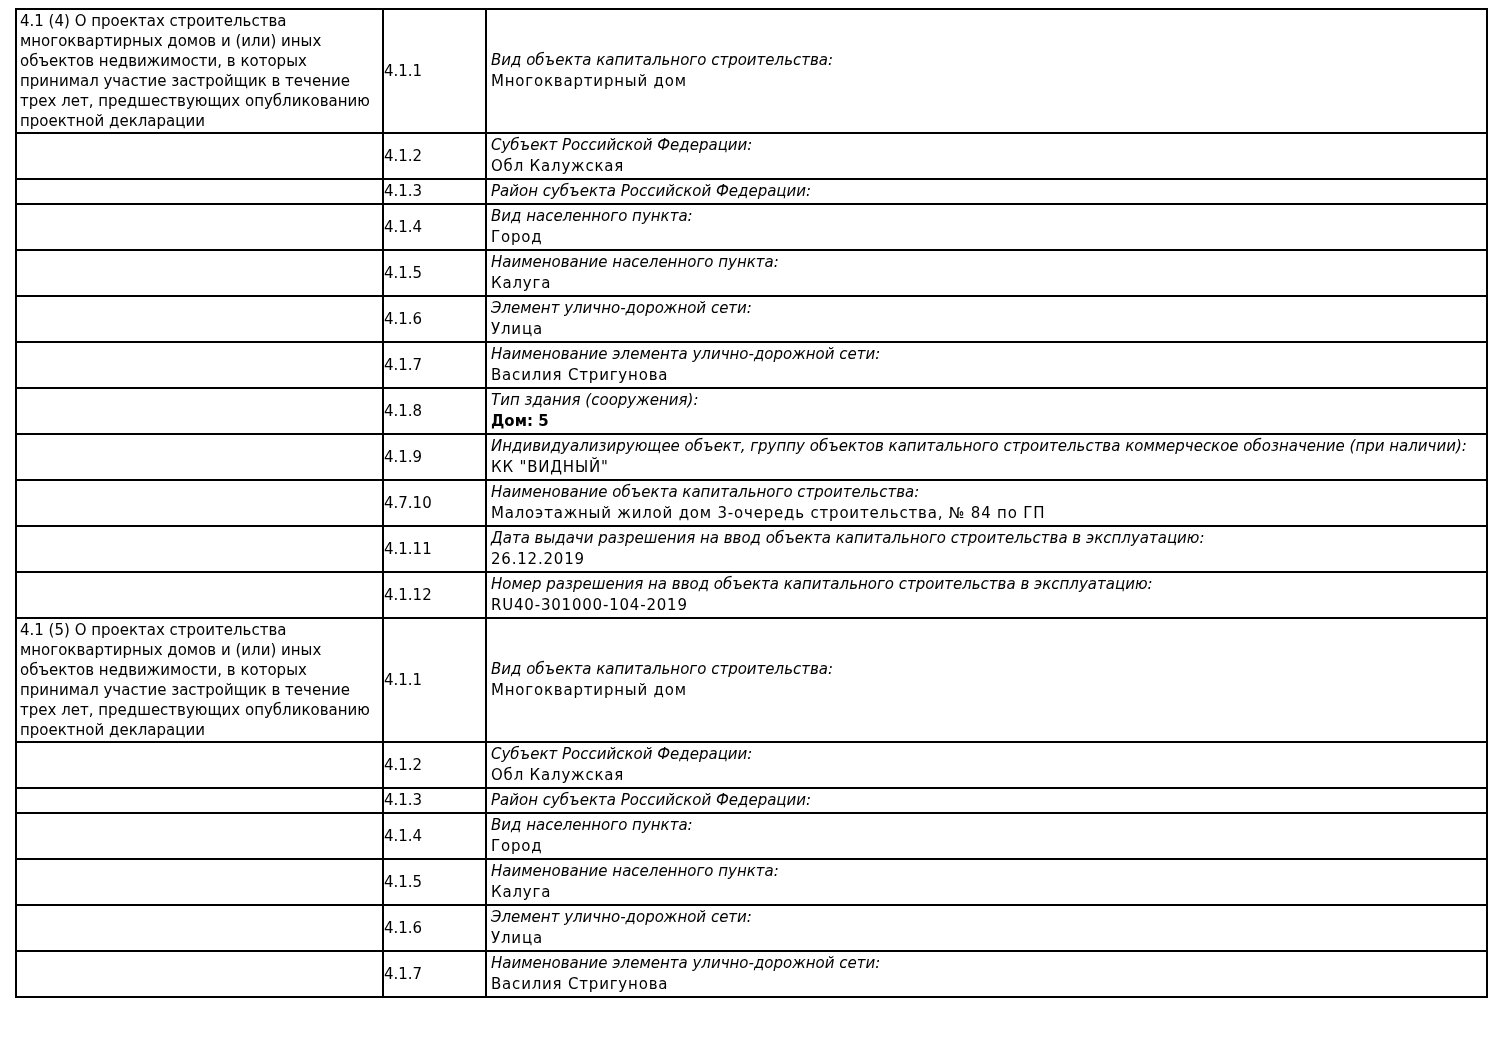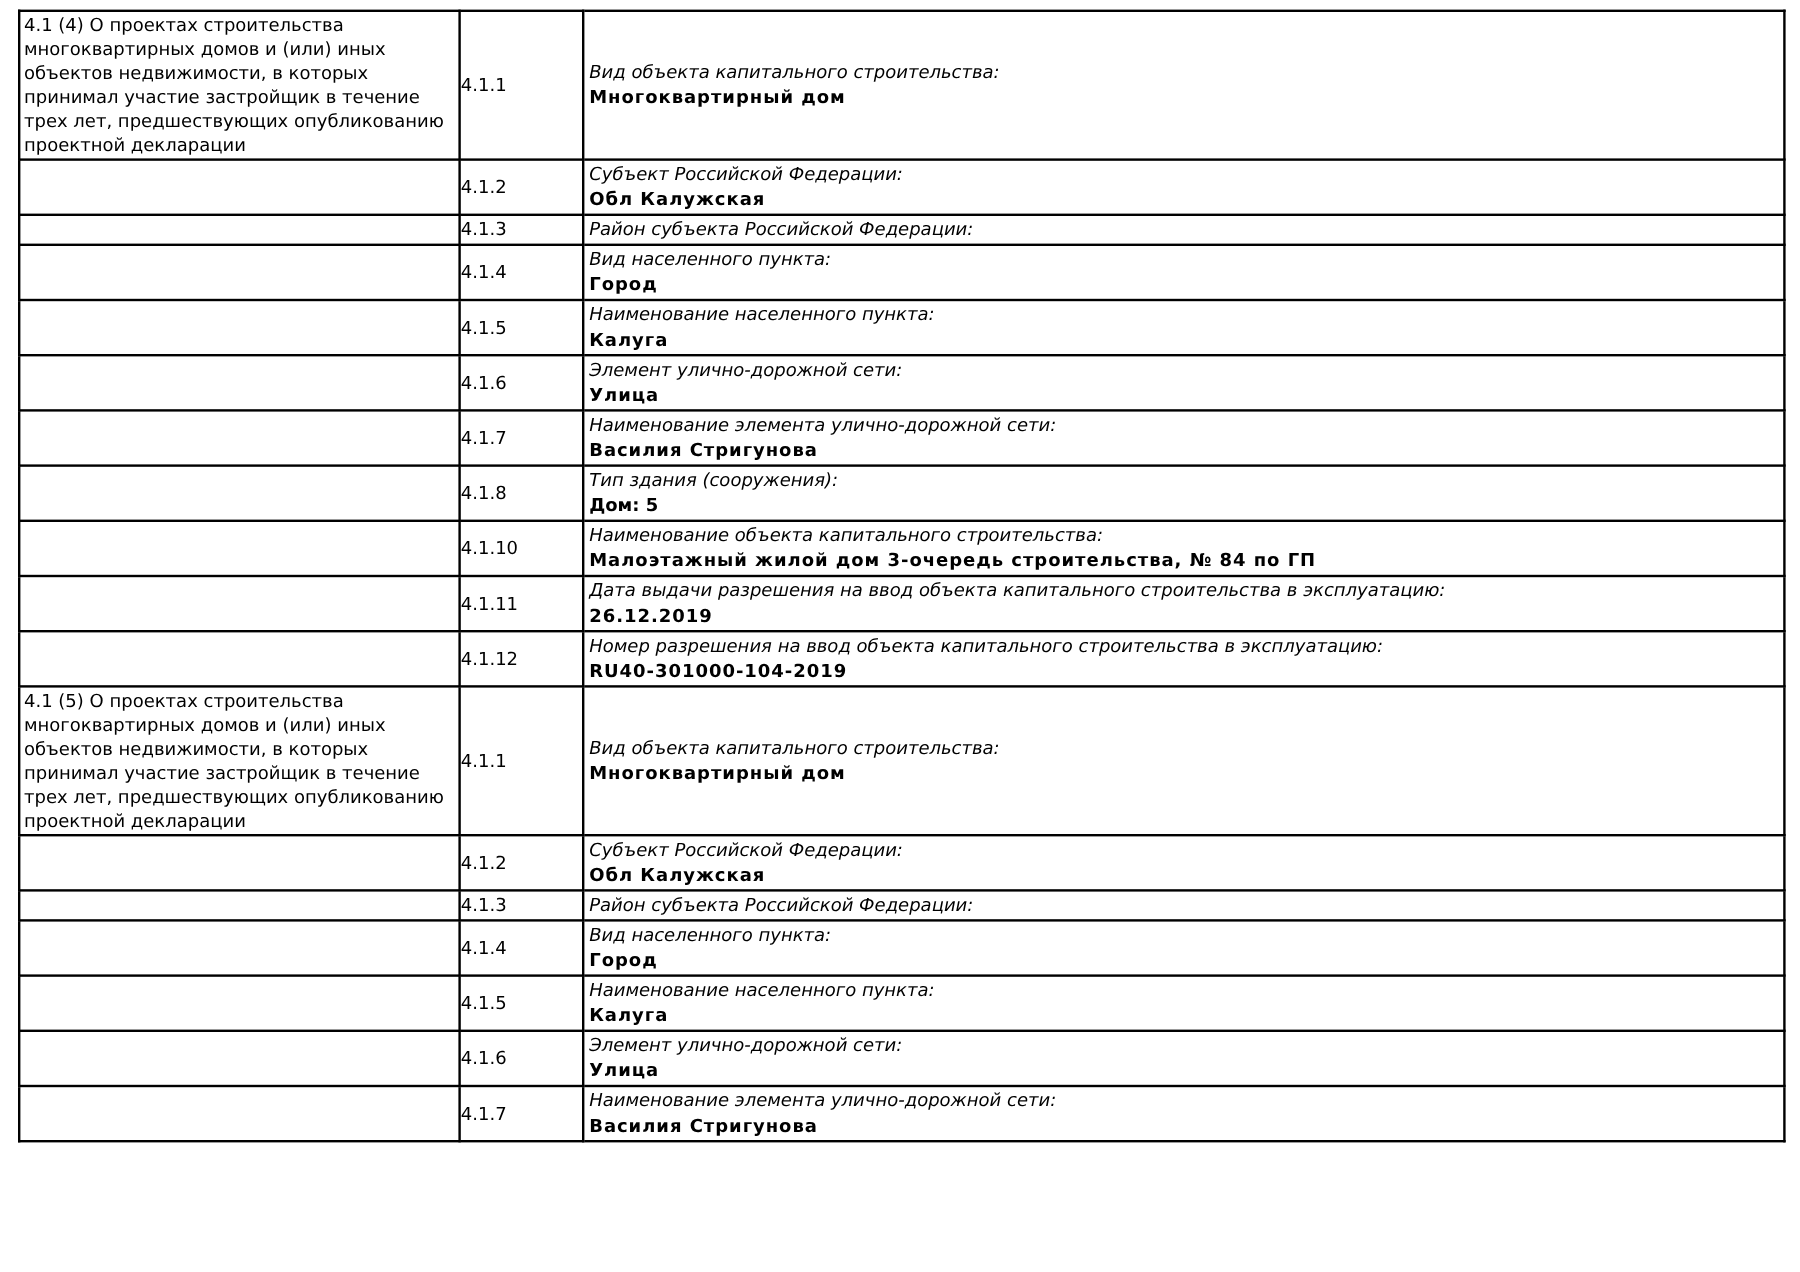--- a/index.html
+++ b/index.html
@@ -50,21 +50,21 @@
     padding: 1px 4px;
   }
   .field-label {
     font-weight: normal;
     font-style: italic;
   }
   .field-value {
     font-weight: bold;
   }
   .field-value.bold {
-    font-weight: bold;
+    font-weight: normal;
     letter-spacing: 0.8px;
   }
 </style>
 </head>
 <body>
 
 <div class="page">
   <table class="decl">
     <colgroup>
       <col class="c1">
@@ -130,21 +130,29 @@
         <tr>
           <td class="col-section"></td>
           <td class="col-num">4.1.8</td>
           <td class="col-field">
             <div class="field-label">Тип здания (сооружения):</div>
             <div class="field-value">Дом: 5</div>
           </td>
         </tr>
         <tr>
           <td class="col-section"></td>
-          <td class="col-num">4.1.10</td>
+          <td class="col-num">4.1.9</td>
+          <td class="col-field">
+            <div class="field-label">Индивидуализирующее объект, группу объектов капитального строительства коммерческое обозначение (при наличии):</div>
+            <div class="field-value bold">КК "ВИДНЫЙ"</div>
+          </td>
+        </tr>
+        <tr>
+          <td class="col-section"></td>
+          <td class="col-num">4.7.10</td>
           <td class="col-field">
             <div class="field-label">Наименование объекта капитального строительства:</div>
             <div class="field-value bold">Малоэтажный жилой дом 3-очередь строительства, № 84 по ГП</div>
           </td>
         </tr>
         <tr>
           <td class="col-section"></td>
           <td class="col-num">4.1.11</td>
           <td class="col-field">
             <div class="field-label">Дата выдачи разрешения на ввод объекта капитального строительства в эксплуатацию:</div>

